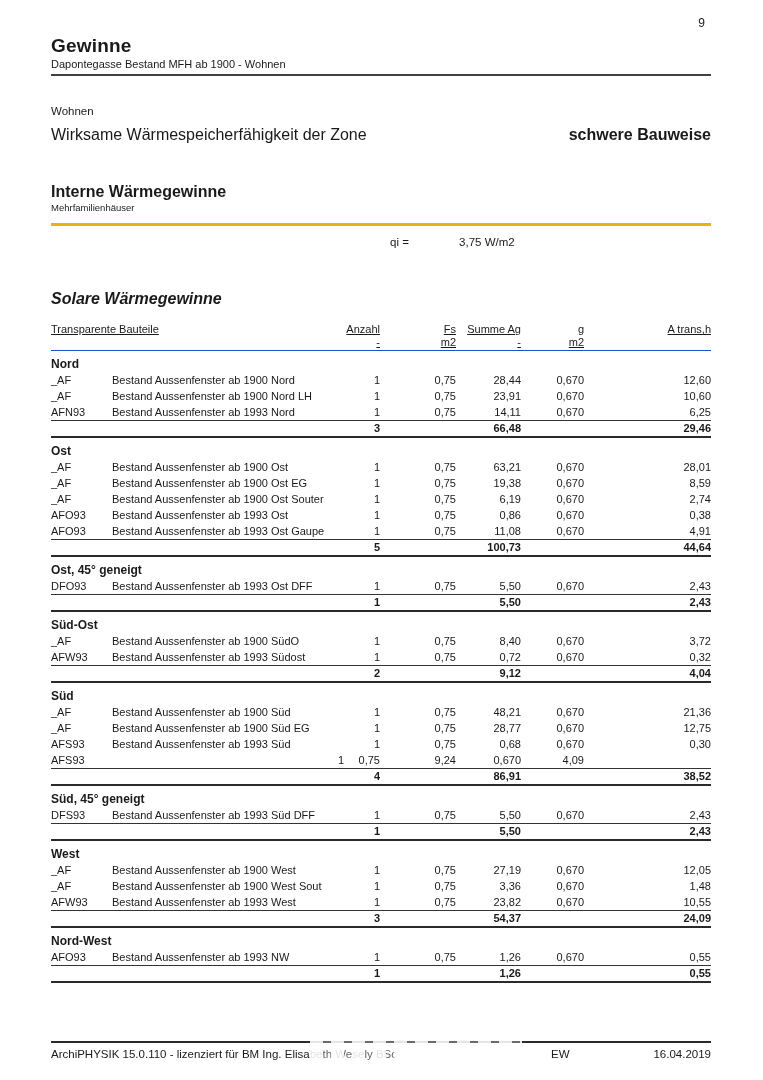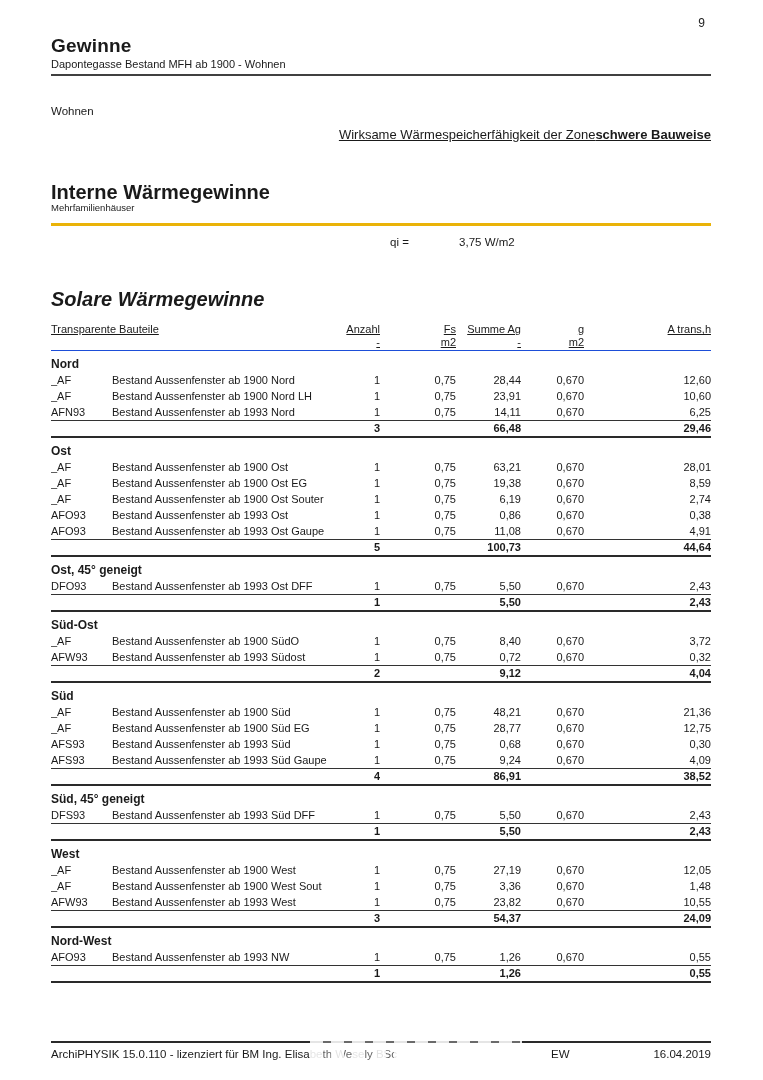--- a/index.html
+++ b/index.html
@@ -24,27 +24,27 @@
     letter-spacing: 0.2px;
   }
   .subtitle {
     font-size: 11px; line-height: 13px; margin-top: 2px;
     padding-bottom: 3px;
     border-bottom: 2px solid #404040;
   }
 
   .zone-name { margin-top: 29px; font-size: 11.5px; font-weight: normal; line-height: 13px; }
   .zone-row {
-    margin-top: 10px; font-size: 13px; line-height: 13px;
-    display: flex; justify-content: flex-end; text-decoration: underline;
+    margin-top: 10px; font-size: 16px; line-height: 13px;
+    display: flex; justify-content: space-between;
   }
   .zone-row .val { font-weight: bold; }
 
   .h2 {
-    font-size: 20px; font-weight: bold; line-height: 16px;
+    font-size: 16px; font-weight: bold; line-height: 16px;
     margin: 0;
   }
   .h2.interne { margin-top: 43px; }
   .small-sub { font-size: 9.5px; line-height: 12px; margin-top: 2px; color: #222; }
 
   .qi-block {
     margin-top: 9px;
     border-top: 3px solid #eab308;
     padding-top: 9px;
     font-size: 11.5px; line-height: 14px;
@@ -306,21 +306,20 @@
           <div class="c ">AFS93</div>
           <div class="c ">Bestand Aussenfenster ab 1993 Süd</div>
           <div class="c num">1</div>
           <div class="c num">0,75</div>
           <div class="c num">0,68</div>
           <div class="c num">0,670</div>
           <div class="c num">0,30</div>
         </div>
         <div class="grid data-row">
           <div class="c ">AFS93</div>
-          <div class="c ">Bestand Aussenfenster ab 1993 Süd Gaupe</div>
           <div class="c num">1</div>
           <div class="c num">0,75</div>
           <div class="c num">9,24</div>
           <div class="c num">0,670</div>
           <div class="c num">4,09</div>
         </div>
         <div class="grid total-row">
           <div class="c "></div>
           <div class="c "></div>
           <div class="c num">4</div>

